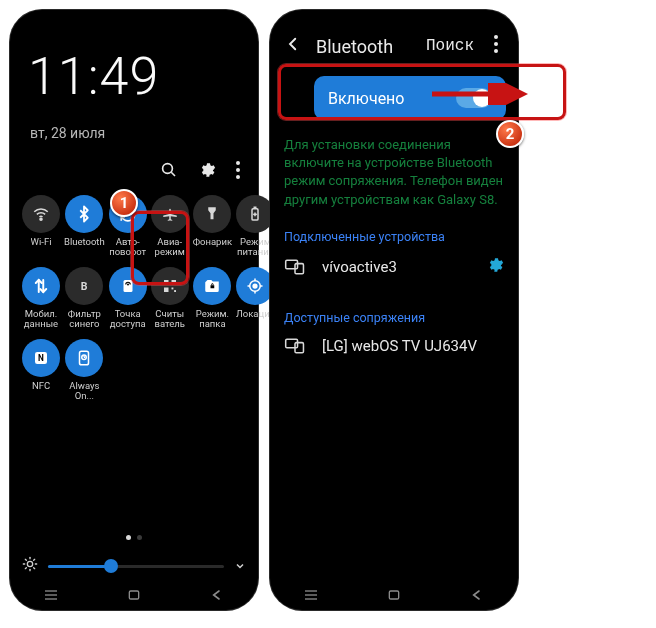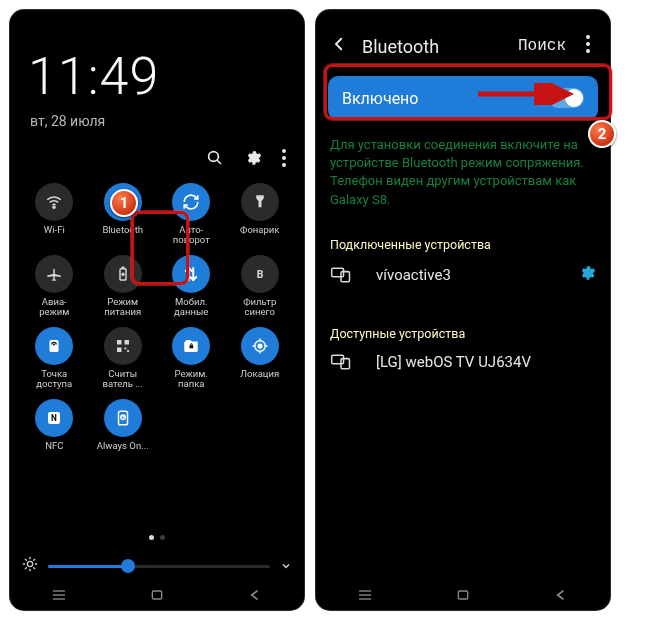--- a/index.html
+++ b/index.html
@@ -12,24 +12,24 @@
     position: relative;
   }
   .canvas {
     width: 656px; height: 628px;
     background: #fff;
     display: flex;
     gap: 12px;
     padding: 10px;
   }
   .phone {
-    width: 294px;
+    width: 248px;
     height: 600px;
     background: #000;
-    border-radius: 14px;
+    border-radius: 32px;
     padding: 10px 12px;
     position: relative;
     box-shadow: 0 0 0 1px #2a2a2a;
   }
   .notch {
     position: absolute;
     top: 0; left: 50%; transform: translateX(-50%);
     width: 70px; height: 16px;
     background: #000;
     border-bottom-left-radius: 10px;
@@ -43,35 +43,35 @@
     font-size: 52px;
     font-weight: 300;
     margin-top: 26px;
     margin-left: 6px;
     letter-spacing: 1px;
   }
   .qp-date {
     color: #b7b7b7;
     font-size: 14px;
     margin-left: 8px;
-    margin-top: 6px;
+    margin-top: 18px;
   }
   .qp-topicons {
     display: flex;
     justify-content: flex-end;
     gap: 20px;
     color: #e8e8e8;
     font-size: 16px;
     margin-top: 20px;
     padding-right: 6px;
     margin-bottom: 12px;
   }
   .qp-grid {
     display: grid;
-    grid-template-columns: repeat(4, 1fr);
+    grid-template-columns: repeat(6, 1fr);
     gap: 8px 4px;
     margin-top: 4px;
   }
   .qp-tile {
     display: flex;
     flex-direction: column;
     align-items: center;
     gap: 4px;
   }
   .qp-circle {
@@ -167,47 +167,48 @@
   .bt-header .more { width: 16px; text-align:center; color:#eaeaea; font-size:18px; }
 
   .bt-toggle-row {
     margin-top: 18px;
     background: #1f7cd8;
     border-radius: 10px;
     padding: 12px 14px;
     display:flex; align-items:center; justify-content:space-between;
     color:#fff;
     font-size: 16px;
+    margin-left: 32px;
   }
   .switch {
     width: 36px; height: 20px;
     background: #5aa9e6;
     border-radius: 12px;
     position: relative;
   }
   .switch .knob {
     position:absolute; right:1px; top:1px;
     width:18px; height:18px;
     background:#fff; border-radius:50%;
   }
   .bt-desc {
     color: #15803d;
     font-size: 13px;
     line-height: 1.4;
     margin-top: 16px;
     padding: 0 2px;
   }
   .bt-subhdr {
-    color: #fef9c3;
+    color: #3b82f6;
     font-size: 12.5px;
-    margin-top: 28px;
+    margin-top: 20px;
     padding: 0 2px;
   }
   .bt-row {
-    display:flex; align-items:center; gap:24px;
+    display:flex; align-items:center; gap:16px;
     color:#e8e8e8; font-size: 15px;
     padding: 12px 2px;
   }
   .dev-icon {
     width:22px; height:18px;
     display:inline-flex; align-items:center; justify-content:center;
     color:#d8d8d8;
   }
   .bt-row .gear { margin-left:auto; color:#23a8d8; font-size:18px; }
 
@@ -281,33 +282,33 @@
               <polyline points="21 3 21 8 16 8"></polyline>
               <polyline points="3 21 3 16 8 16"></polyline>
             </svg>
           </div>
           <div class="qp-label">Авто-
 поворот</div>
         </div>
         <div class="qp-tile">
           <div class="qp-circle off">
             <svg width="18" height="18" viewBox="0 0 24 24" fill="currentColor">
-              <path d="M7 3h10v4l-3 4v8h-4v-8L7 7z"></path>
-            </svg>
-          </div>
-          <div class="qp-label">Фонарик</div>
-        </div>
-        <div class="qp-tile">
-          <div class="qp-circle off">
-            <svg width="18" height="18" viewBox="0 0 24 24" fill="currentColor">
               <path d="M21 14l-8-2V6a1 1 0 10-2 0v6l-8 2v2l8-1v4l-2 1v1l3-.5 3 .5v-1l-2-1v-4l8 1z"></path>
             </svg>
           </div>
           <div class="qp-label">Авиа-
 режим</div>
+        </div>
+        <div class="qp-tile">
+          <div class="qp-circle off">
+            <svg width="18" height="18" viewBox="0 0 24 24" fill="currentColor">
+              <path d="M7 3h10v4l-3 4v8h-4v-8L7 7z"></path>
+            </svg>
+          </div>
+          <div class="qp-label">Фонарик</div>
         </div>
         <div class="qp-tile">
           <div class="qp-circle off">
             <svg width="18" height="18" viewBox="0 0 24 24" fill="none" stroke="currentColor" stroke-width="2">
               <rect x="8" y="5" width="8" height="15" rx="1.5"></rect>
               <line x1="10" y1="3" x2="14" y2="3"></line>
               <line x1="12" y1="10" x2="12" y2="15"></line>
               <line x1="9.5" y1="12.5" x2="14.5" y2="12.5"></line>
             </svg>
           </div>
@@ -506,21 +507,21 @@
               <rect x="13" y="6" width="10" height="12" rx="1.5"></rect>
             </svg>
           </span>
           <span>vívoactive3</span>
           <span class="gear"><svg width="18" height="18" viewBox="0 0 24 24" fill="currentColor">
               <path d="M12 8.5a3.5 3.5 0 100 7 3.5 3.5 0 000-7zm9 3.5a7 7 0 00-.1-1.2l2-1.6-2-3.4-2.4 1a7 7 0 00-2-1.2L16 3h-4l-.5 2.6a7 7 0 00-2 1.2l-2.4-1-2 3.4 2 1.6A7 7 0 007 12a7 7 0 00.1 1.2l-2 1.6 2 3.4 2.4-1a7 7 0 002 1.2L11 21h4l.5-2.6a7 7 0 002-1.2l2.4 1 2-3.4-2-1.6c.07-.4.1-.8.1-1.2z"></path>
             </svg></span>
         </div>
       </div>
 
-    <div class="bt-subhdr">Доступные устройства</div>
+    <div class="bt-subhdr">Доступные сопряжения</div>
     <div id="bt-available">
         <div class="bt-row">
           <span class="dev-icon">
             <svg width="22" height="18" viewBox="0 0 26 20" fill="none" stroke="currentColor" stroke-width="1.8">
               <rect x="2" y="2" width="14" height="10" rx="1.5"></rect>
               <rect x="13" y="6" width="10" height="12" rx="1.5"></rect>
             </svg>
           </span>
           <span>[LG] webOS TV UJ634V</span>
         </div>

